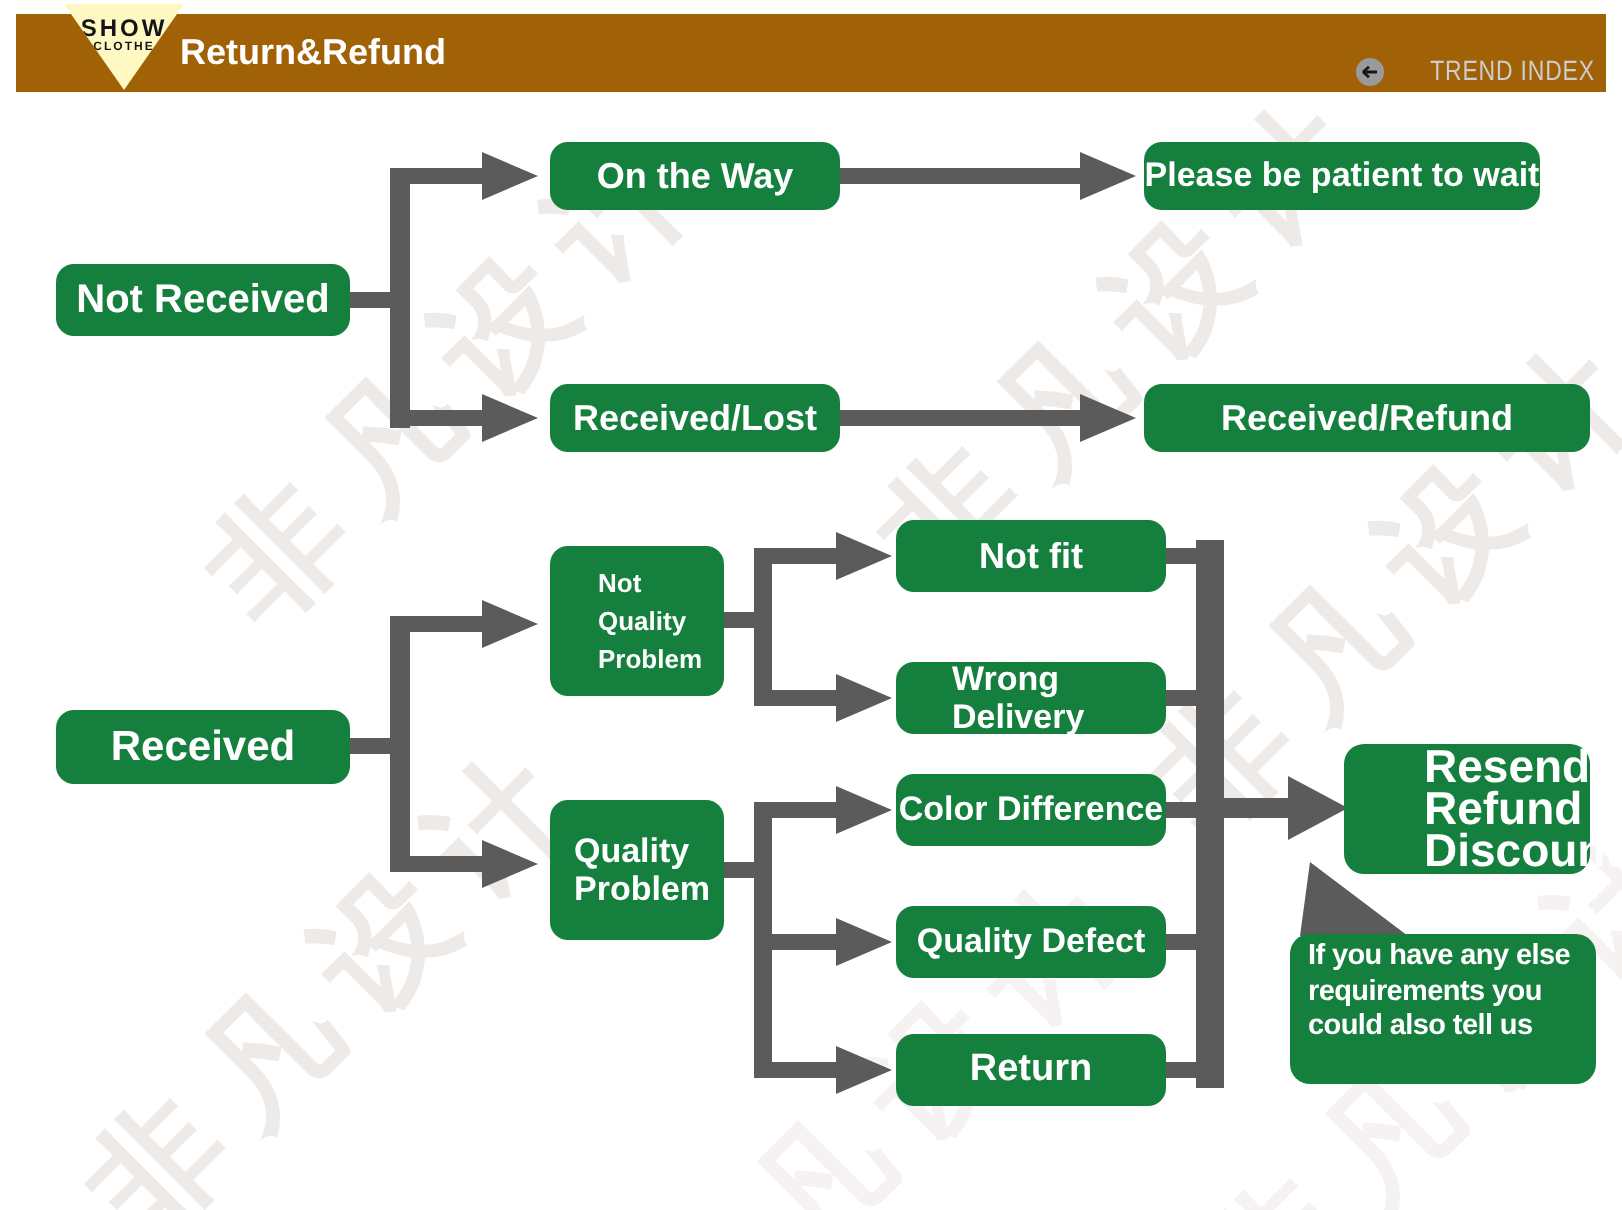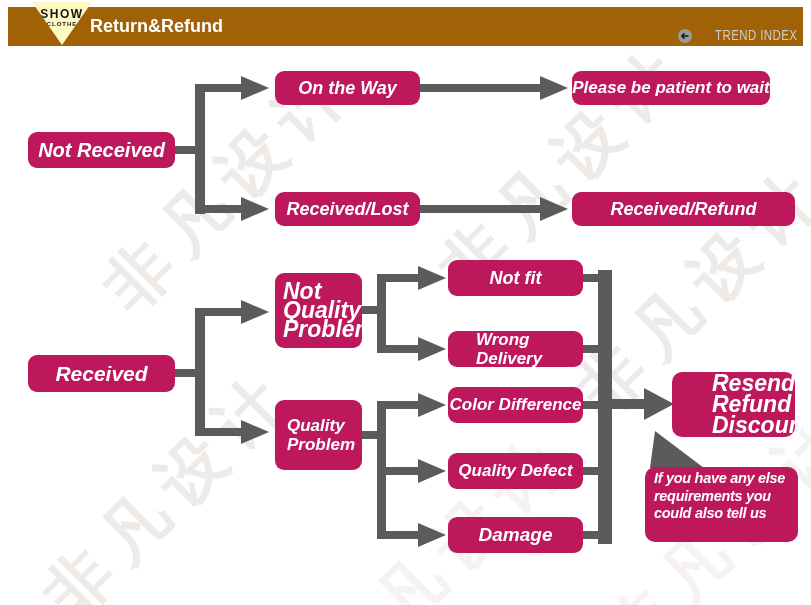--- a/index.html
+++ b/index.html
@@ -21,32 +21,32 @@
          color:#ffffff;font-weight:bold;font-size:18px;}
   .trend{position:absolute;right:6px;top:0;height:36px;display:flex;align-items:flex-end;gap:5px;}
   .trend-label{font-size:14px;color:#cdcdcd;letter-spacing:0.5px;transform:scaleX(0.82);
                transform-origin:right center;}
   .logo{position:absolute;left:32px;top:2px;width:60px;height:43px;background:#fef9c3;
         clip-path:polygon(0 0,100% 0,50% 100%);z-index:4;text-align:center;color:#141414;}
   .logo .l1{display:block;font-size:12px;letter-spacing:1.5px;margin-top:5px;font-weight:bold;}
   .logo .l2{display:block;font-size:6px;letter-spacing:1px;font-weight:bold;}
 
   
-  .node{position:absolute;background:#be185d;color:#ffffff;font-weight:bold;border-radius:9px;
+  .node{position:absolute;background:#15803d;color:#ffffff;font-weight:bold;border-radius:9px;
         display:flex;align-items:center;justify-content:center;z-index:2;line-height:1.12;
-        box-sizing:border-box;font-style:italic;}
+        box-sizing:border-box;}
   .la{justify-content:flex-start;text-align:left;white-space:pre-line;}
 
   .n-not-received   {left:28px; top:132px;width:147px;height:36px;font-size:20px;}
   .n-on-the-way     {left:275px;top:71px; width:145px;height:34px;font-size:18px;}
   .n-please         {left:572px;top:71px; width:198px;height:34px;font-size:17px;}
   .n-received-lost  {left:275px;top:192px;width:145px;height:34px;font-size:18px;}
   .n-received-refund{left:572px;top:192px;width:223px;height:34px;font-size:18px;text-align:center;}
   .n-received       {left:28px; top:355px;width:147px;height:37px;font-size:21px;}
-  .n-nqp            {left:275px;top:273px;width:87px; height:75px;font-size:23px;padding-left:8px;line-height:19px;}
+  .n-nqp            {left:275px;top:273px;width:87px; height:75px;font-size:13px;padding-left:24px;line-height:19px;}
   .n-qp             {left:275px;top:400px;width:87px; height:70px;font-size:17px;padding-left:12px;line-height:19px;}
   .n-not-fit        {left:448px;top:260px;width:135px;height:36px;font-size:18px;}
   .n-wrong          {left:448px;top:331px;width:135px;height:36px;font-size:17px;padding-left:28px;}
   .n-colordiff      {left:448px;top:387px;width:135px;height:36px;font-size:17px;}
   .n-qdefect        {left:448px;top:453px;width:135px;height:36px;font-size:17px;}
   .n-damage         {left:448px;top:517px;width:135px;height:36px;font-size:19px;}
   .n-resend         {left:672px;top:372px;width:123px;height:65px;font-size:23px;padding-left:40px;line-height:21px;border-radius:10px;}
   .n-note           {left:645px;top:467px;width:153px;height:75px;font-size:14.5px;line-height:17.5px;
                      padding:6px 5px 22px 9px;letter-spacing:-0.3px;border-radius:10px;}
 </style>
@@ -135,21 +135,21 @@
   <div class="node n-received">Received</div>
   <div class="node n-nqp la">Not
 Quality
 Problem</div>
   <div class="node n-qp la">Quality
 Problem</div>
   <div class="node n-not-fit">Not fit</div>
   <div class="node n-wrong">Wrong Delivery</div>
   <div class="node n-colordiff">Color Difference</div>
   <div class="node n-qdefect">Quality Defect</div>
-  <div class="node n-damage">Damage</div>
+  <div class="node n-damage">Return</div>
   <div class="node n-resend la">Resend
 Refund
 Discount</div>
   <div class="node n-note la">If you have any else
 requirements you
 could also tell us</div>
 
 </div>
 
 </body></html>

